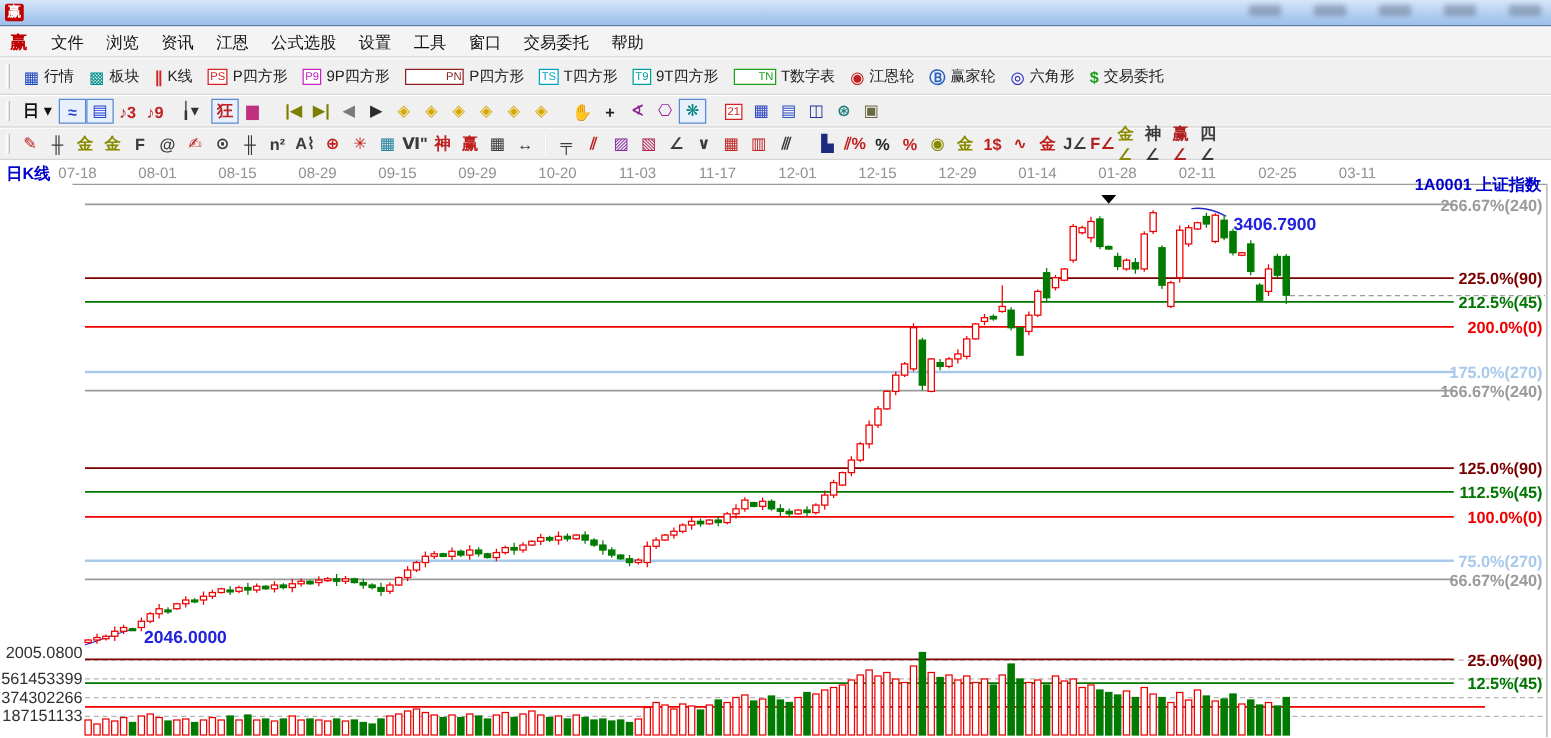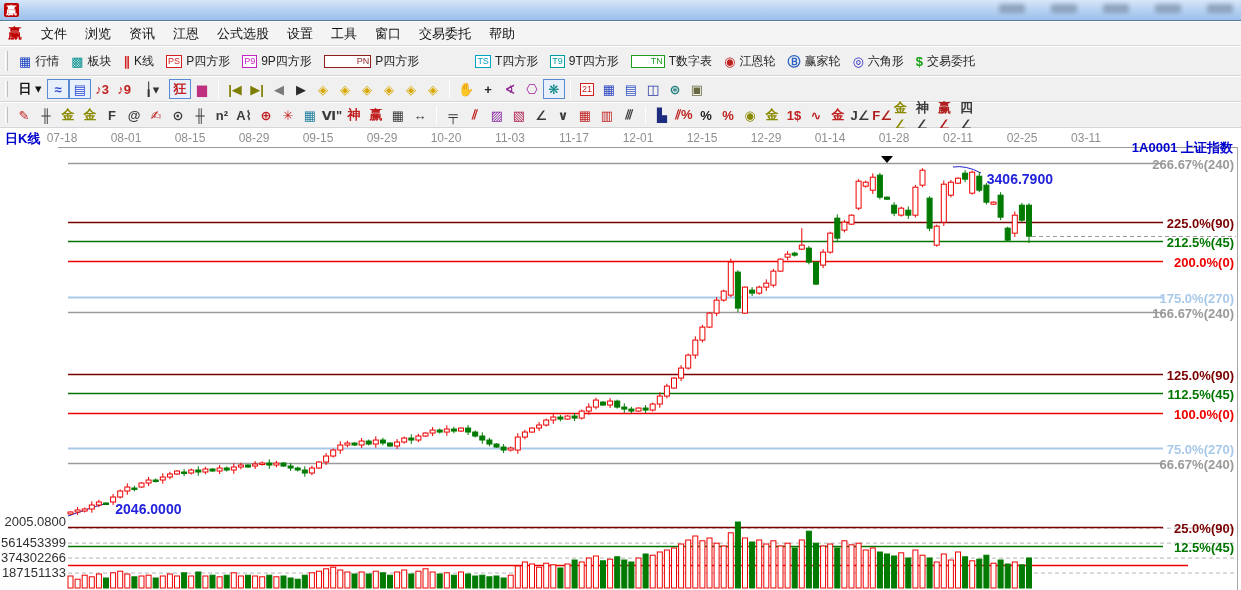--- a/index.html
+++ b/index.html
@@ -95,21 +95,21 @@
       </span>
       <span class="tb-item">
         <span class="tb-box" style="color: rgb(195, 36, 195); border-color: rgb(195, 36, 195);">P9</span>
         <span>9P四方形</span>
       </span>
       <span class="tb-item">
         <span class="tb-box" style="color: rgb(143, 31, 31); border-color: rgb(143, 31, 31); padding-left: 32px;">PN</span>
         <span>P四方形</span>
       </span>
       <span class="tb-item">
-        <span class="tb-box" style="color: rgb(0, 163, 196); border-color: rgb(0, 163, 196); margin-left: 44px;">TS</span>
+        <span class="tb-box" style="color: rgb(0, 163, 196); border-color: rgb(0, 163, 196);">TS</span>
         <span>T四方形</span>
       </span>
       <span class="tb-item">
         <span class="tb-box" style="color: rgb(0, 159, 159); border-color: rgb(0, 159, 159);">T9</span>
         <span>9T四方形</span>
       </span>
       <span class="tb-item">
         <span class="tb-box" style="color: rgb(31, 159, 31); border-color: rgb(31, 159, 31); padding-left: 19px;">TN</span>
         <span>T数字表</span>
       </span>

